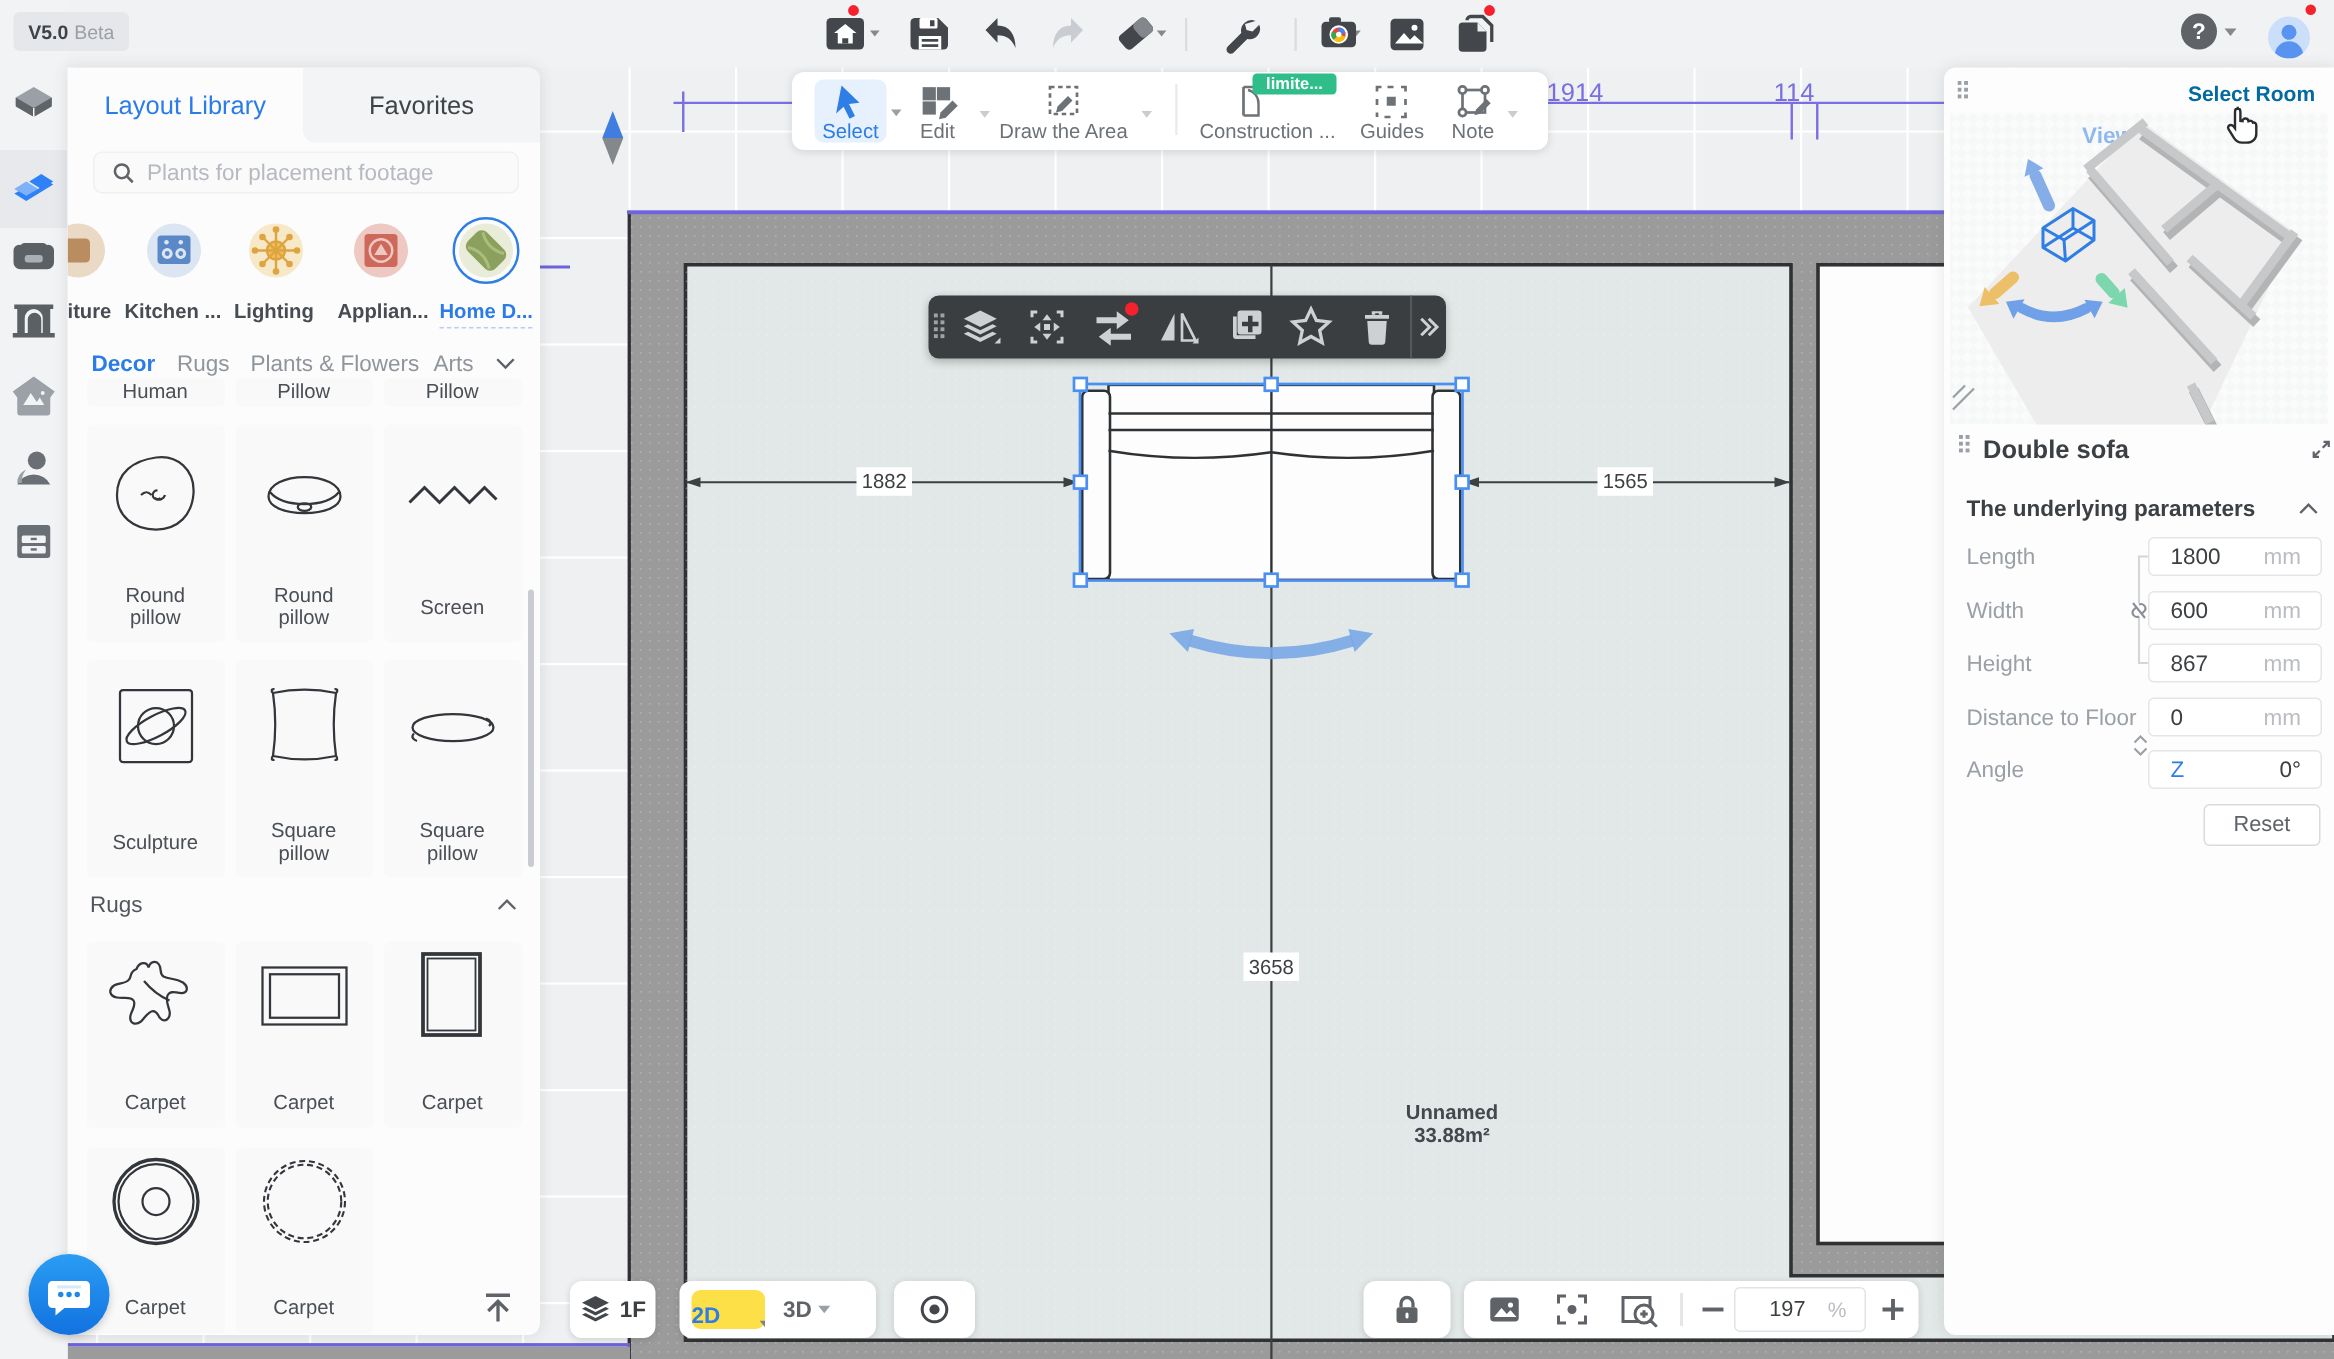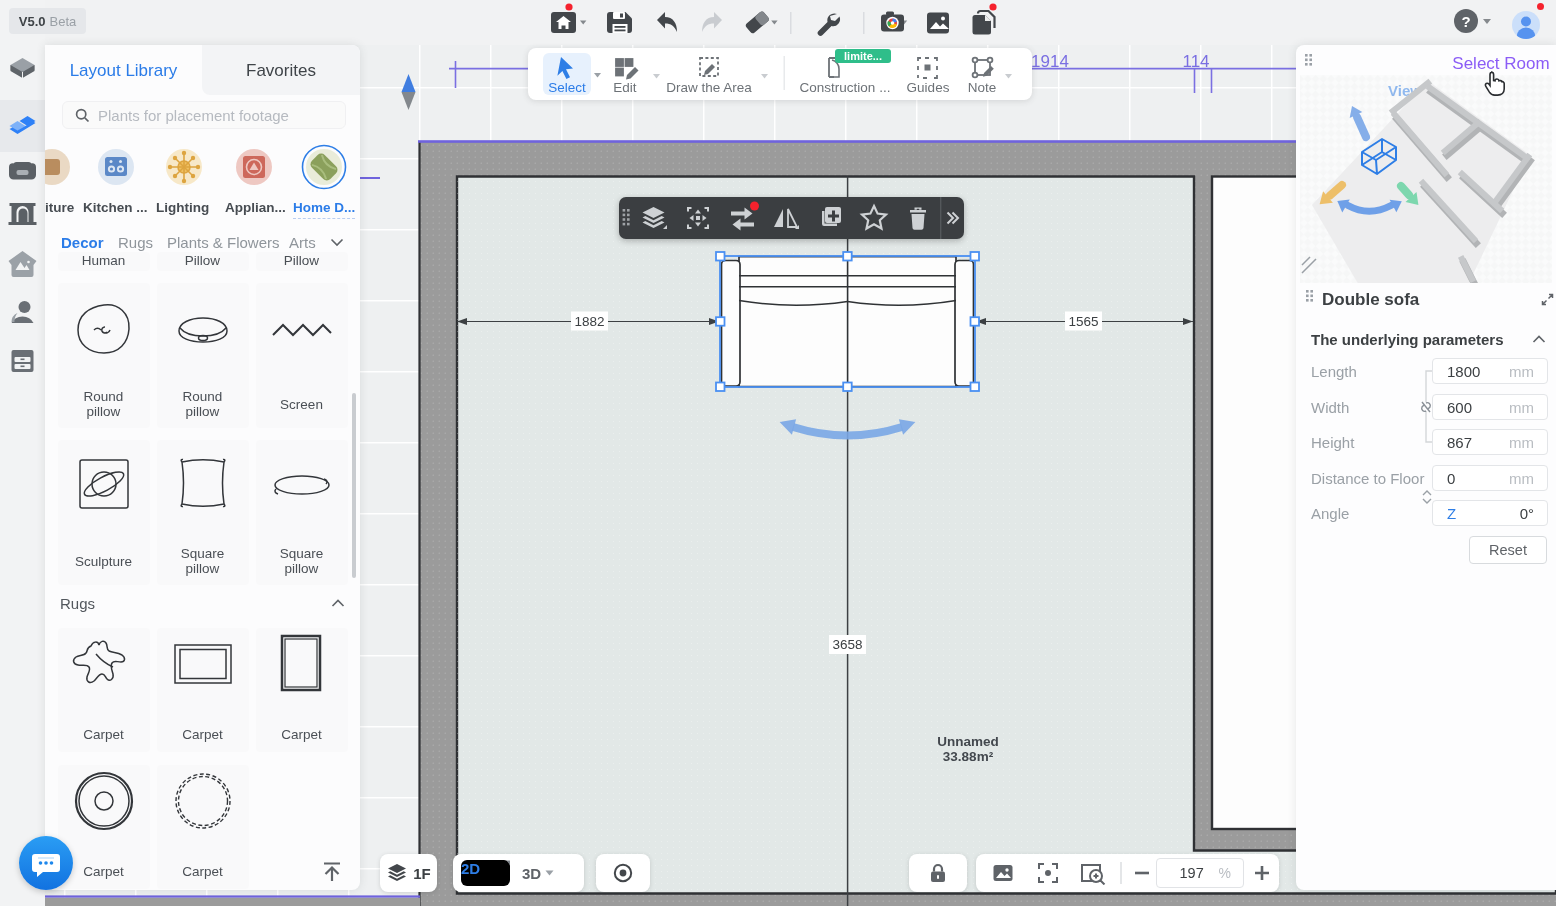--- a/index.html
+++ b/index.html
@@ -498,21 +498,21 @@
     <g fill="#9aa0a6">
           <rect x="0" y="0" width="2.6" height="2.6"></rect>
           <rect x="4.4" y="0" width="2.6" height="2.6"></rect>
           <rect x="0" y="4.5" width="2.6" height="2.6"></rect>
           <rect x="4.4" y="4.5" width="2.6" height="2.6"></rect>
           <rect x="0" y="9" width="2.6" height="2.6"></rect>
           <rect x="4.4" y="9" width="2.6" height="2.6"></rect>
         </g>
   </svg>
   <div class="abs" style="left:40px;top:9px;width:86px;text-align:right;font-size:15px;font-weight:bold;color:#2b7ce8;margin-top:28px;">View</div>
-  <div class="abs" style="left:150px;top:9px;width:110px;text-align:center;font-size:17px;font-weight:normal;color:#8b5cf6;">Select Room</div>
+  <div class="abs" style="left:150px;top:9px;width:110px;text-align:center;font-size:14px;font-weight:bold;color:#0369a1;">Select Room</div>
 
   <svg class="abs" style="left:186px;top:24px;z-index:6" width="26" height="28" viewBox="0 0 26 28">
     <path d="M9,3 c1.6,0 2.6,1 2.6,2.6 v6 l1.4,0.2 c0,-1.2 1,-2 2.2,-1.8 c1,0.1 1.6,0.8 1.8,1.8 c1,-0.6 2.4,-0.2 2.9,0.9 c1.1,-0.3 2.3,0.5 2.3,1.9 v5.5 c0,3.5 -2.5,6 -6.5,6 h-3 c-2.5,0 -4,-1 -5.3,-3 l-3.7,-6 c-0.8,-1.3 0,-2.8 1.5,-2.8 c0.8,0 1.3,0.3 1.9,1 l0.9,1.2 v-10.9 c0,-1.6 1,-2.6 2.6,-2.6 Z" fill="#fff" stroke="#2a2d30" stroke-width="1.6"></path>
   </svg>
 
   <svg class="abs" style="left:4px;top:30px" width="252" height="208" viewBox="0 0 252 208">
     <defs>
       <pattern id="checker" width="11" height="11" patternUnits="userSpaceOnUse" patternTransform="rotate(45)">
         <rect width="11" height="11" fill="#f7f8f8"></rect>
         <rect width="5.5" height="5.5" fill="#eff0f0"></rect>
@@ -708,21 +708,21 @@
       <g fill="#43474b">
         <path d="M11,2 l9,4.5 -9,4.5 -9,-4.5 Z"></path>
         <path d="M2,10.5 l9,4.5 9,-4.5 -2.3,-1.2 -6.7,3.4 -6.7,-3.4 Z"></path>
         <path d="M2,14.5 l9,4.5 9,-4.5 -2.3,-1.2 -6.7,3.4 -6.7,-3.4 Z"></path>
       </g>
     </svg>
     <span style="margin-left:5px;font-size:15px;font-weight:bold;color:#3c4043;">1F</span>
   </div>
 
   <div class="white-btn" style="left:453px;top:854px;width:131px;height:38px;justify-content:flex-start;">
-    <div style="margin-left:8px;width:49px;height:26px;background:#000000;border-radius:6px;display:flex;align-items:flex-start;justify-content:center;gap:22px;">
+    <div style="margin-left:8px;width:49px;height:26px;background:#fde047;border-radius:6px;display:flex;align-items:flex-end;justify-content:center;gap:22px;">
       <span style="font-size:15px;font-weight:bold;color:#2e7ee6;">2D</span>
       <svg style="margin-left:4px" width="9" height="6">
             <path d="M0.5,0.5 l8,0 -4,5 Z" fill="#7d8288"></path>
           </svg>
     </div>
     <span style="margin-left:12px;font-size:15px;font-weight:bold;color:#5f6368;">3D</span>
     <svg style="margin-left:4px" width="9" height="6">
           <path d="M0.5,0.5 l8,0 -4,5 Z" fill="#9aa0a6"></path>
         </svg>
   </div>

